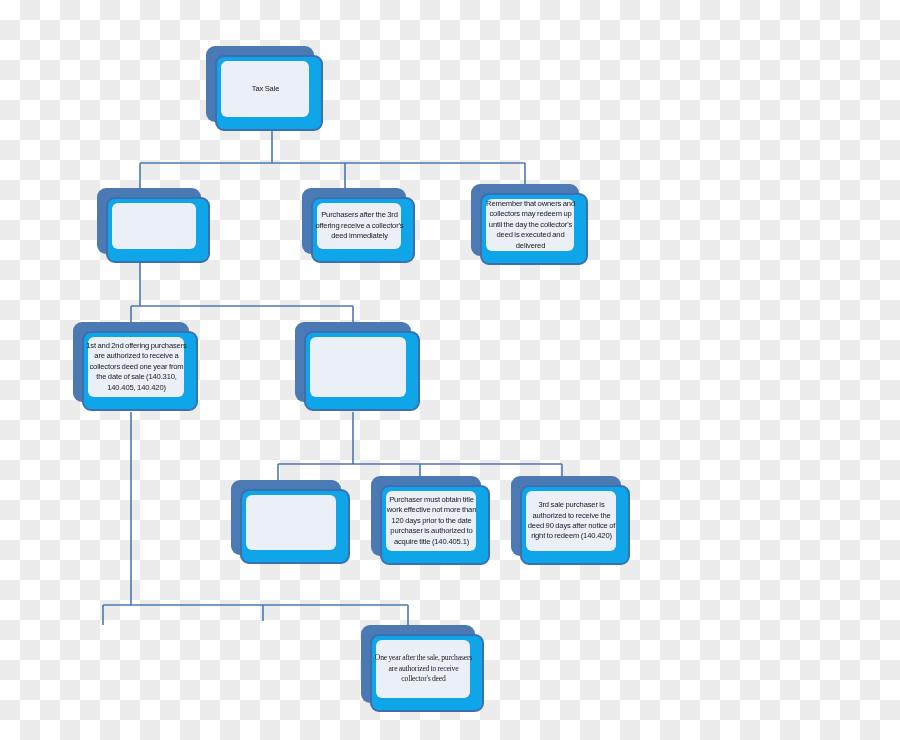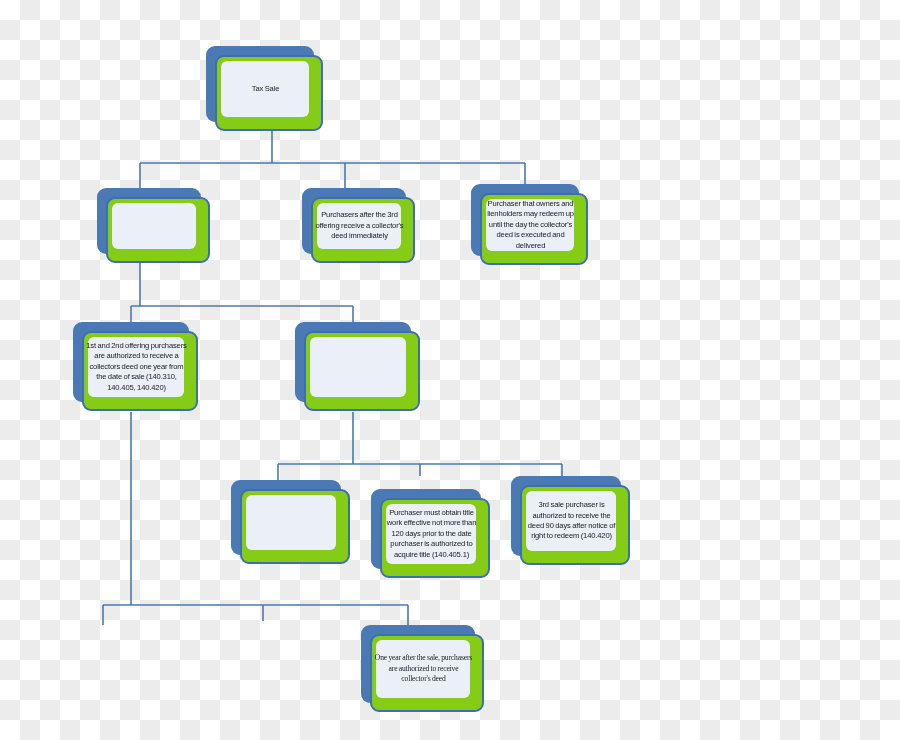--- a/index.html
+++ b/index.html
@@ -36,21 +36,21 @@
     position:absolute;
     left:0;top:0;
     width:100%;height:100%;
     background:#4a79b4;
     border-radius:9px;
   }
   .node .card{
     position:absolute;
     left:9px;top:9px;
     width:100%;height:100%;
-    background:#84cc16;
+    background:#0ea5e9;
     border:2px solid #3c6fb0;
     border-radius:9px;
     display:flex;
     align-items:center;
     justify-content:center;
     box-sizing:border-box;
   }
   .node .card .inner{
     position:absolute;
     left:4px;top:4px;right:12px;bottom:12px;
@@ -124,21 +124,21 @@
     <div class="card">
       <div class="inner"></div>
       <div class="label">Purchasers after the 3rd offering receive a collector's deed immediately</div>
     </div>
   </div>
 
   <div class="node" style="left:471px;top:184px;width:108px;height:72px;">
     <div class="shadow"></div>
     <div class="card">
       <div class="inner"></div>
-      <div class="label">Purchaser that owners and lienholders may redeem up until the day the collector's deed is executed and delivered</div>
+      <div class="label">Remember that owners and collectors may redeem up until the day the collector's deed is executed and delivered</div>
     </div>
   </div>
 
   <div class="node" style="left:73px;top:322px;width:116px;height:80px;">
     <div class="shadow"></div>
     <div class="card">
       <div class="inner"></div>
       <div class="label">1st and 2nd offering purchasers are authorized to receive a collectors deed one year from the date of sale (140.310, 140.405, 140.420)</div>
     </div>
   </div>
@@ -150,21 +150,21 @@
     </div>
   </div>
 
   <div class="node" style="left:231px;top:480px;width:110px;height:75px;">
     <div class="shadow"></div>
     <div class="card">
       <div class="inner"></div>
     </div>
   </div>
 
-  <div class="node" style="left:371px;top:476px;width:110px;height:80px;margin-top:13px;">
+  <div class="node" style="left:371px;top:476px;width:110px;height:80px;">
     <div class="shadow"></div>
     <div class="card">
       <div class="inner"></div>
       <div class="label">Purchaser must obtain title work effective not more than 120 days prior to the date purchaser is authorized to acquire title (140.405.1)</div>
     </div>
   </div>
 
   <div class="node" style="left:511px;top:476px;width:110px;height:80px;">
     <div class="shadow"></div>
     <div class="card">

